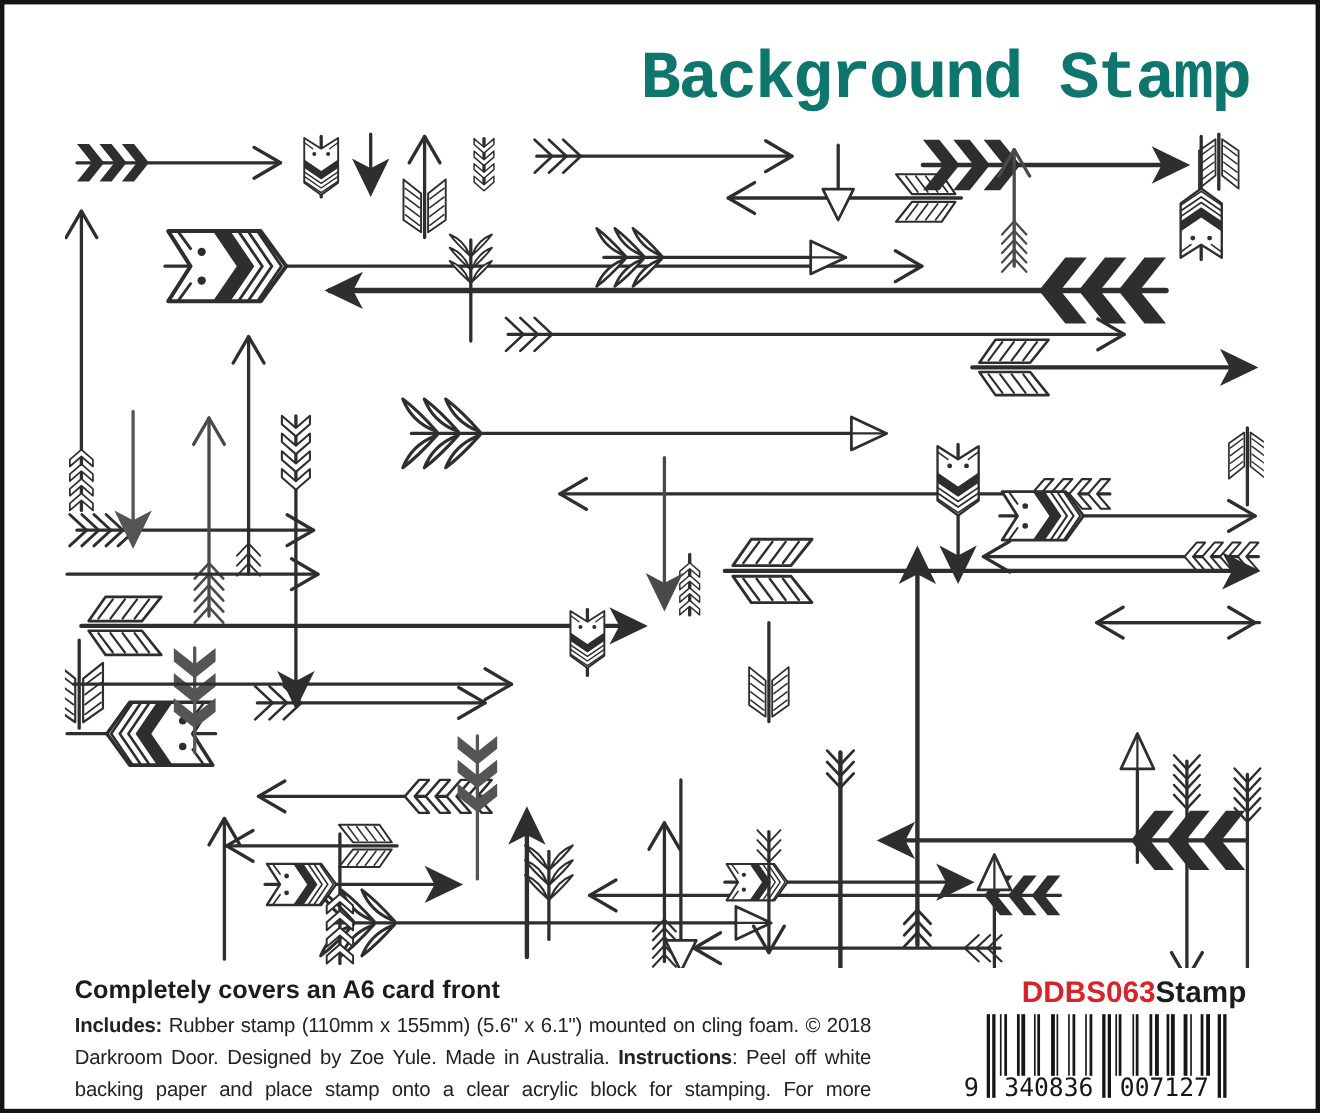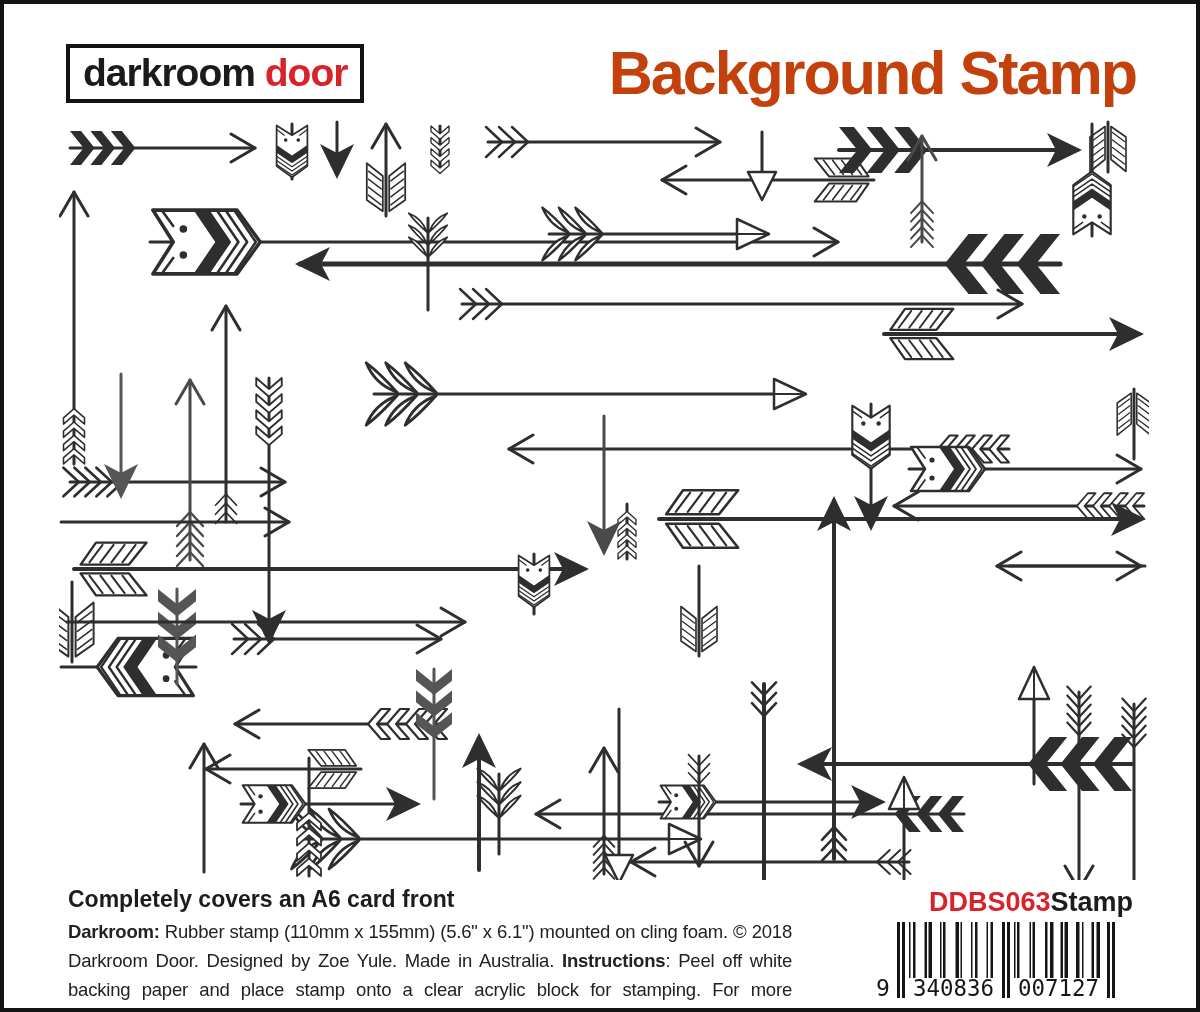--- a/index.html
+++ b/index.html
@@ -11,22 +11,22 @@
   .logo-box{
     position:absolute;left:62px;top:40px;border:4px solid #131313;
     padding:5px 13px 7px 13px;background:#fff;white-space:nowrap;
   }
   .logo-box .w1,.logo-box .w2{
     font-weight:bold;font-size:39px;letter-spacing:-1px;line-height:1;
   }
   .logo-box .w1{color:#1b1b1b;}
   .title{
     position:absolute;top:34px;right:60px;
-    font-family:Liberation Sans, sans-serif;font-weight:bold;
-    font-size:61px;letter-spacing:-2px;color:#c2410c;white-space:nowrap;
+    font-family:Liberation Mono, monospace;font-weight:bold;
+    font-size:61px;letter-spacing:-2px;color:#0f766e;white-space:nowrap;
   }
   .stamp-area{position:absolute;left:55px;top:112px;width:1090px;height:764px;}
   .foot-head{
     position:absolute;left:64px;top:882px;font-weight:bold;font-size:23px;color:#1c1c1c;
   }
   .foot-desc{
     position:absolute;left:64px;top:913px;width:724px;font-size:18.5px;line-height:29px;
     color:#222;text-align:justify;margin:0;letter-spacing:-0.2px;
   }
   .foot-desc b{font-weight:bold;}
@@ -35,23 +35,20 @@
   }
   .code-line .code{}
   .code-line .name{color:#1c1c1c;}
   .barcode{position:absolute;top:916px;right:63px;width:262px;height:88px;}
 </style>
 </head>
 <body>
 
 <div class="page">
 
-  <div class="logo-box">
-    <span class="w1">darkroom</span><span class="w1">&nbsp;</span><span class="w2" id="logo-w2" style="color: rgb(216, 35, 42);">door</span>
-  </div>
 
   <div class="title">Background Stamp</div>
 
   <svg class="stamp-area" id="stamp-svg" viewBox="0 0 1090 764" xmlns="http://www.w3.org/2000/svg">
       <g transform="translate(11 32) rotate(0)">
         <path d="M 0 0 L 185 0" fill="none" stroke="#2e2e2e" stroke-width="3" stroke-linecap="round" stroke-linejoin="round"></path>
         <path d="M 161 -14 L 185 0 L 161 14" fill="none" stroke="#2e2e2e" stroke-width="3" stroke-linecap="round" stroke-linejoin="round"></path>
         <g transform="scale(0.85)">
           <path d="M 0 -20 L 13 -20 L 29 0 L 13 20 L 0 20 L 16 0 Z" fill="#2e2e2e"></path>
           <path d="M 24 -20 L 37 -20 L 53 0 L 37 20 L 24 20 L 40 0 Z" fill="#2e2e2e"></path>
@@ -599,21 +596,21 @@
         <path d="M 0 0 L 110 0" fill="none" stroke="#2e2e2e" stroke-width="3" stroke-linecap="round" stroke-linejoin="round"></path>
         <path d="M 86 -14 L 110 0 L 86 14" fill="none" stroke="#2e2e2e" stroke-width="3" stroke-linecap="round" stroke-linejoin="round"></path>
         <g transform="scale(0.7)">
           <path d="M 14 0 L -2 -15 M 14 0 L -2 15 M 27 0 L 11 -15 M 27 0 L 11 15 M 40 0 L 24 -15 M 40 0 L 24 15 " fill="none" stroke="#2e2e2e" stroke-width="2.4000000000000004" stroke-linecap="round" stroke-linejoin="round"></path>
         </g>
       </g>
     </svg>
 
   <div class="foot-head">Completely covers an A6 card front</div>
 
-  <p class="foot-desc" id="desc"><b>Darkroom:</b><span> Rubber stamp (110mm x 155mm) (5.6" x 6.1") mounted on cling foam. © 2018 Darkroom Door. Designed by Zoe Yule. Made in Australia. </span><b>Instructions</b><span>: Peel off white backing paper and place stamp onto a clear acrylic block for stamping. For more information visit: </span><b>www.darkroomdoor.com</b></p>
+  <p class="foot-desc" id="desc"><b>Includes:</b><span> Rubber stamp (110mm x 155mm) (5.6" x 6.1") mounted on cling foam. © 2018 Darkroom Door. Designed by Zoe Yule. Made in Australia. </span><b>Instructions</b><span>: Peel off white backing paper and place stamp onto a clear acrylic block for stamping. For more information visit: </span><b>www.darkroomdoor.com</b></p>
 
   <div class="code-line">
     <span class="code" id="prod-code" style="color: rgb(216, 35, 42);">DDBS063</span><span class="name">Stamp</span>
   </div>
 
   <svg class="barcode" id="barcode-svg" viewBox="0 0 262 88" xmlns="http://www.w3.org/2000/svg">
       <rect x="26" y="2" width="3" height="76" fill="#161616"></rect>
       <rect x="31" y="2" width="3" height="76" fill="#161616"></rect>
       <rect x="38" y="2" width="1.5" height="56" fill="#161616"></rect>
       <rect x="42" y="2" width="2.5" height="56" fill="#161616"></rect>

